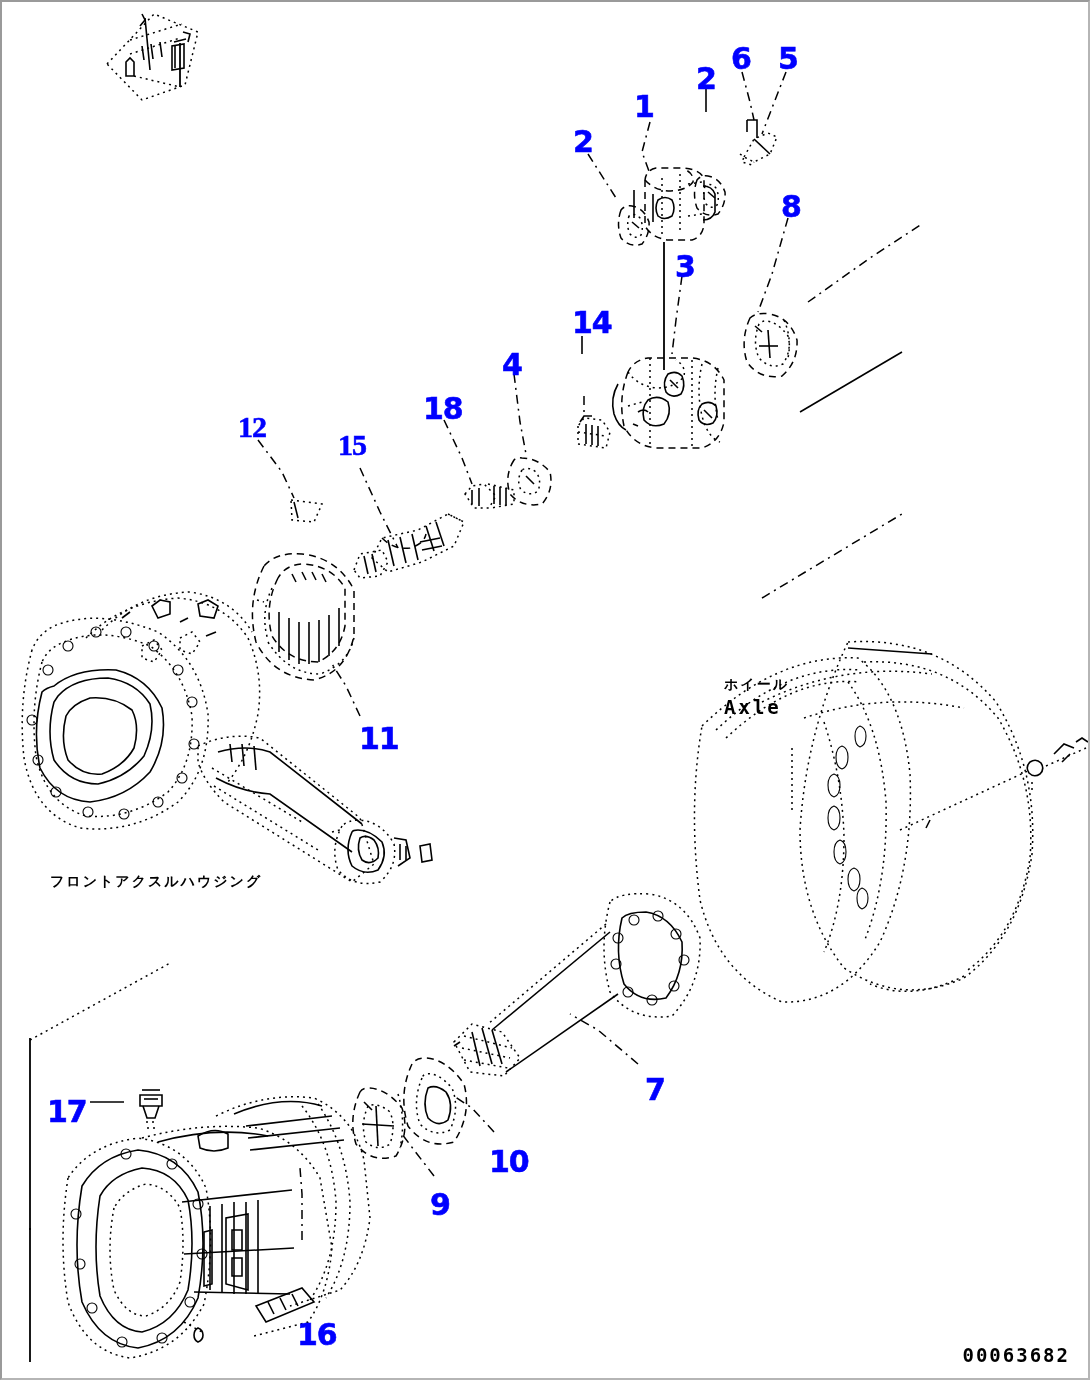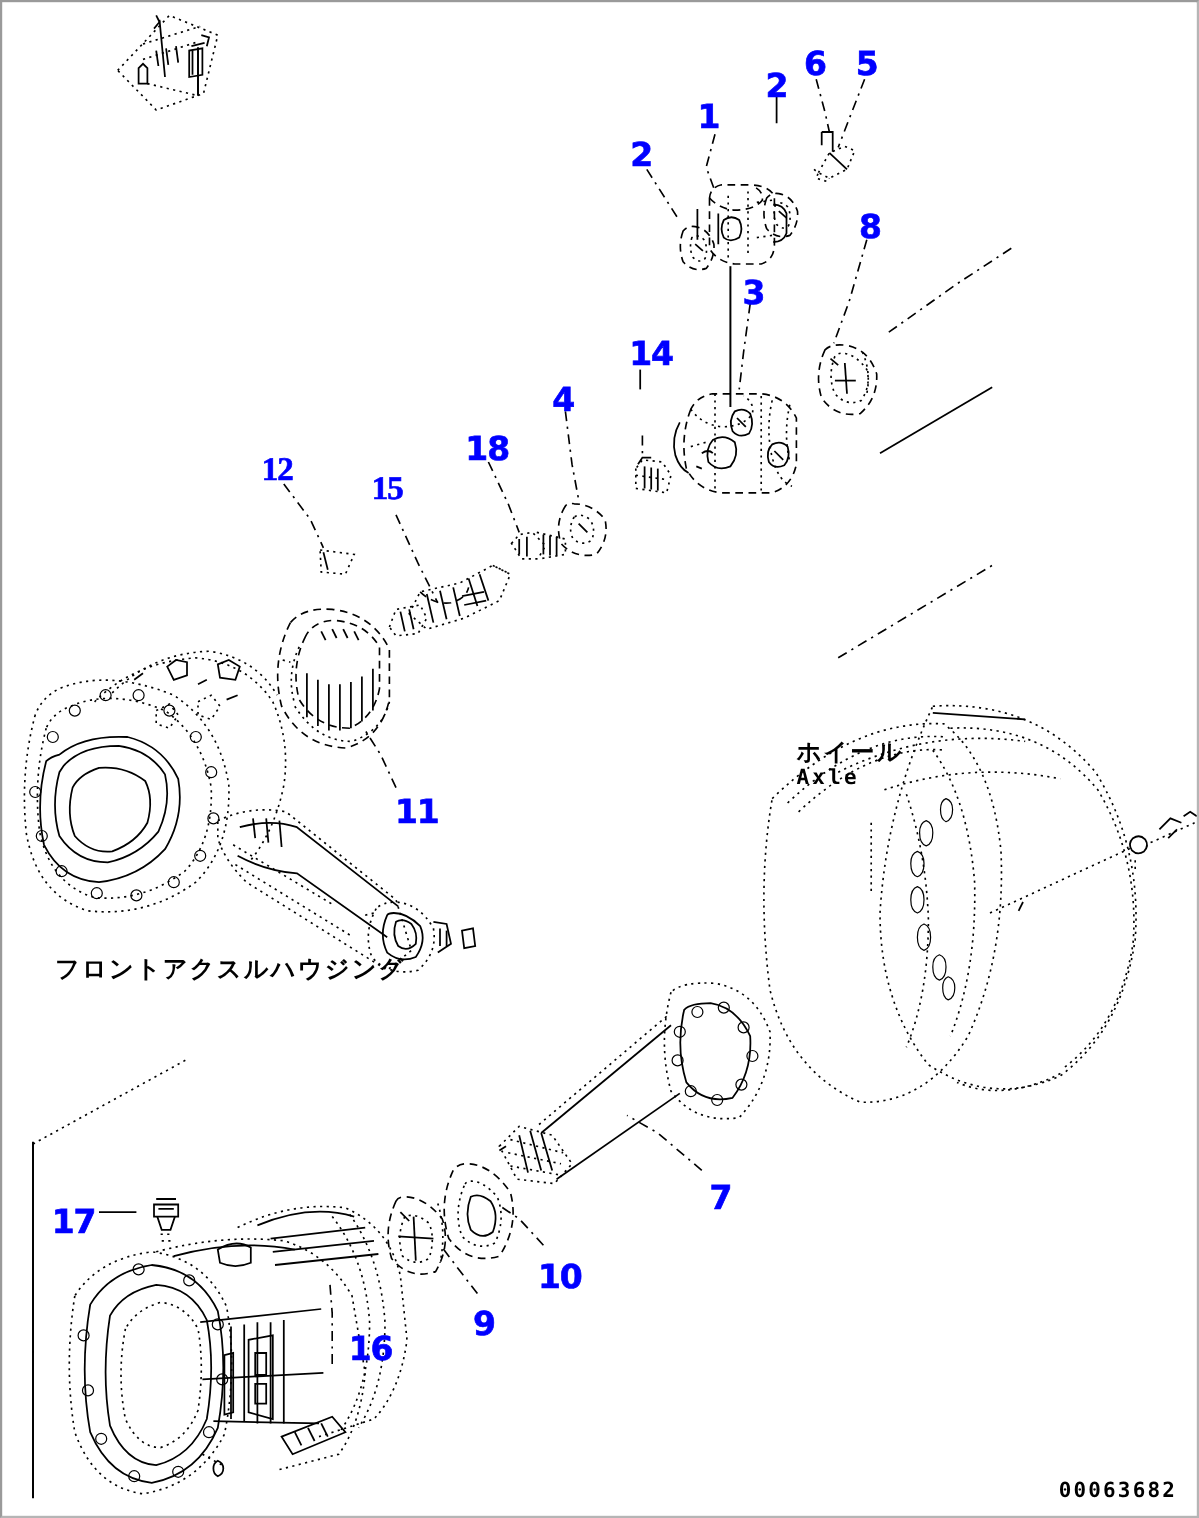--- a/index.html
+++ b/index.html
@@ -44,21 +44,21 @@
     color: #000000;
     font-family: "DejaVu Sans Mono", monospace;
     font-size: 19px;
     line-height: 23px;
     white-space: nowrap;
     font-weight: bold;
     letter-spacing: 1px;
   }
   .cap .jp {
     display: block;
-    font-size: 22px;
+    font-size: 14px;
     letter-spacing: 2px;
   }
   .cap .en {
     display: block;
     font-size: 19px;
     letter-spacing: 3px;
   }
   #drawing-number {
     position: absolute;
     right: 18px;
@@ -466,21 +466,21 @@
   <div class="callout" style="left:673px; top:250px;">3</div>
   <div class="callout" style="left:570px; top:306px;text-align:right;">14</div>
   <div class="callout" style="left:500px; top:348px;">4</div>
   <div class="callout" style="left:421px; top:392px;">18</div>
   <div class="callout" style="left:236px; top:410px;font-family:Liberation Serif, serif;">12</div>
   <div class="callout" style="left:336px; top:428px;font-family:Liberation Serif, serif;">15</div>
   <div class="callout" style="left:357px; top:722px;">11</div>
   <div class="callout" style="left:643px; top:1073px;">7</div>
   <div class="callout" style="left:487px; top:1145px;text-align:right;">10</div>
   <div class="callout" style="left:428px; top:1188px;">9</div>
-  <div class="callout" style="left:295px; top:1210px;margin-left:20px;">16</div>
+  <div class="callout" style="left:295px; top:1318px;">16</div>
   <div class="callout" style="left:45px; top:1095px;">17</div>
 
   <div class="cap" style="left:48px; top:868px;">
     <span class="jp">フロントアクスルハウジング</span>
   </div>
   <div class="cap" style="left:722px; top:671px;">
     <span class="jp">ホイール</span>
     <span class="en">Axle</span>
   </div>
 

